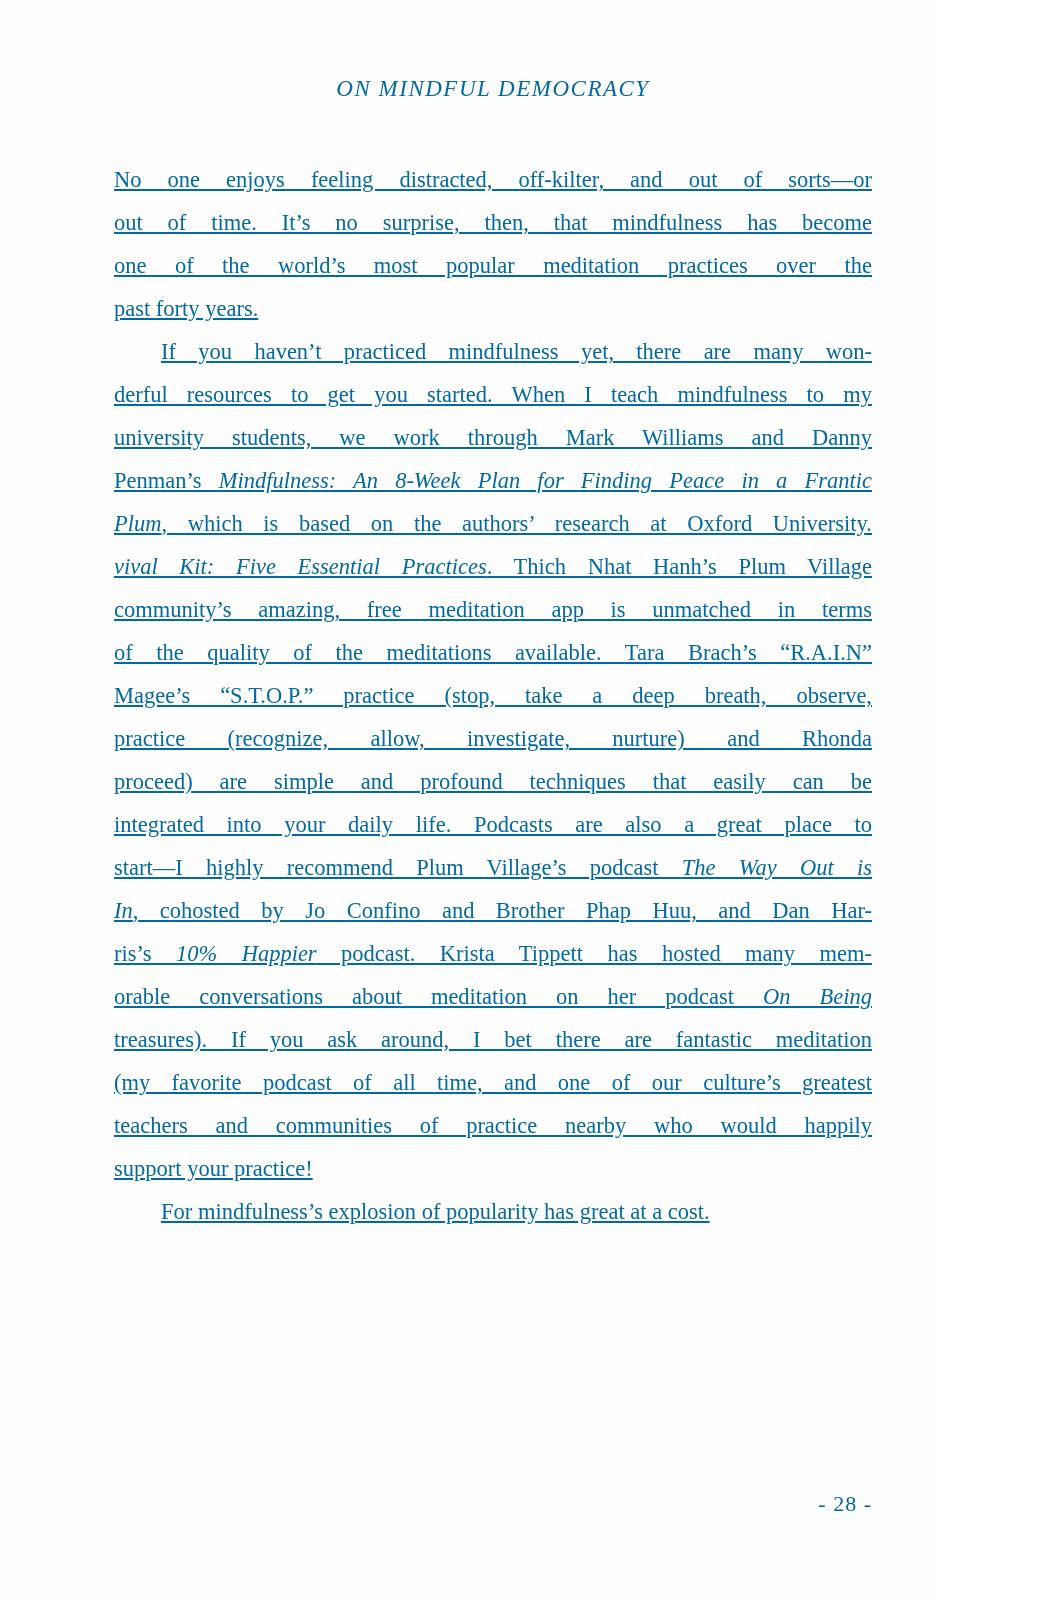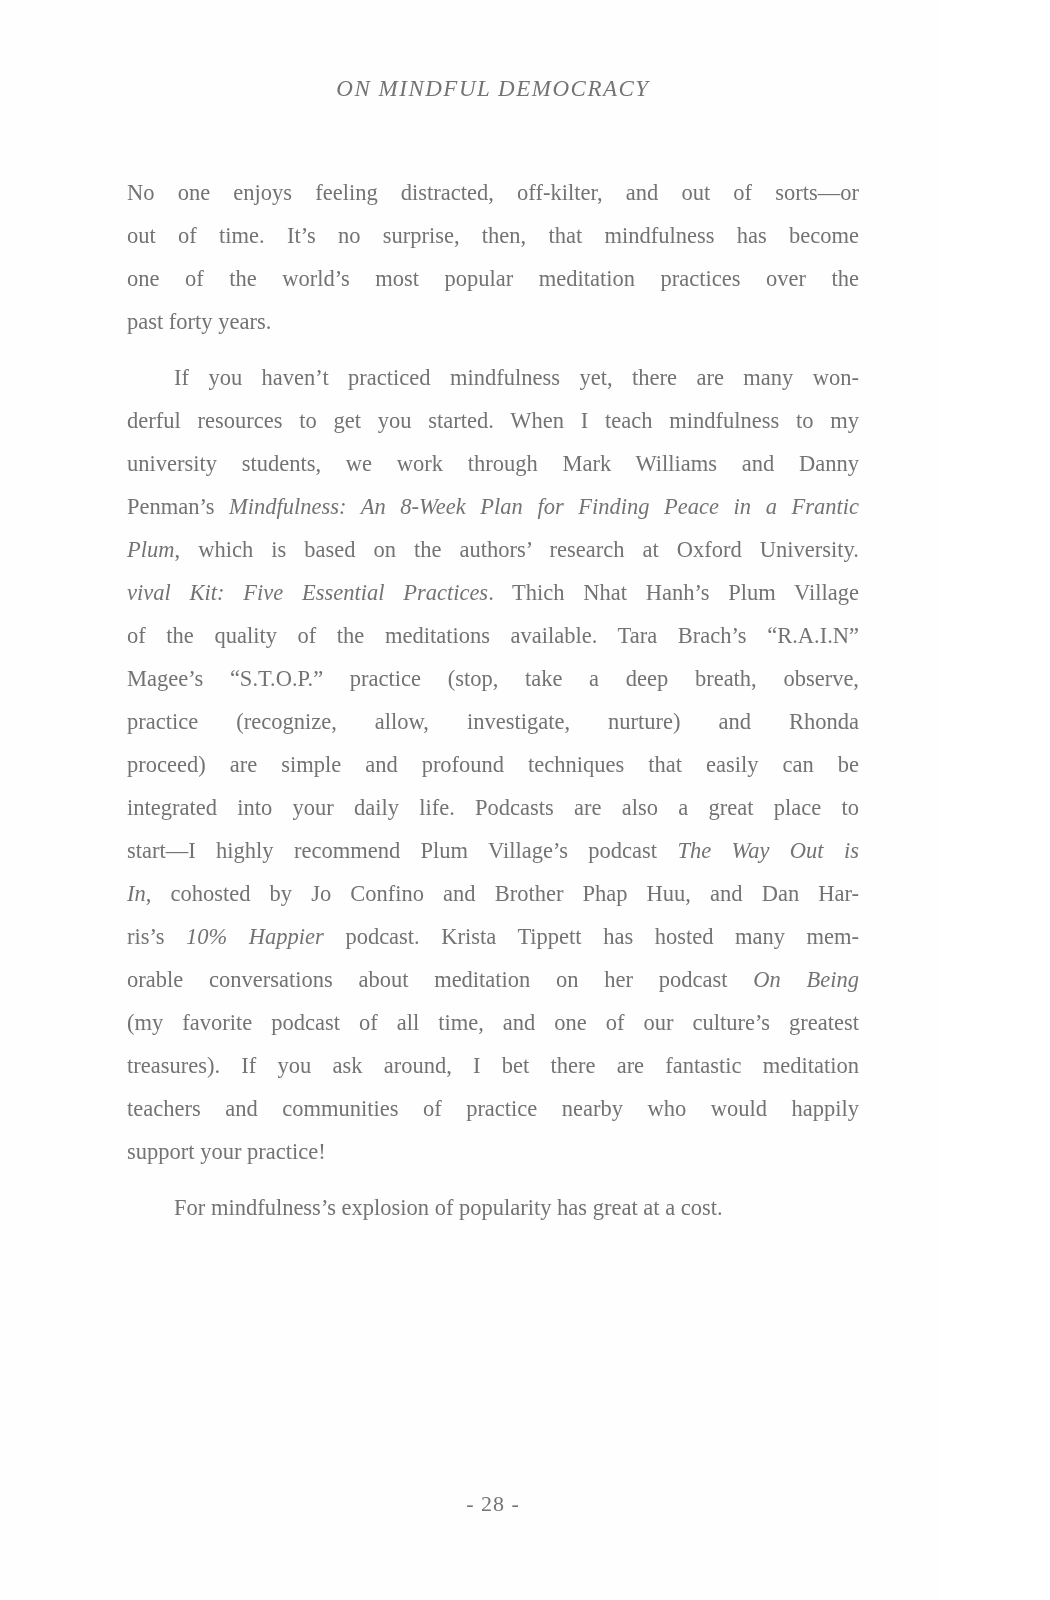--- a/index.html
+++ b/index.html
@@ -2,21 +2,21 @@
 <html><head>
 <meta charset="utf-8">
 <style>
   html, body { margin: 0; padding: 0; }
   body { background: #ffffff; }
   .page {
     position: relative;
     width: 938px;
     height: 1600px;
     background: #fefefe;
-    color: #737373;
+    color: #0369a1;
     font-family: "Liberation Serif", "DejaVu Serif", serif;
     overflow: hidden;
   }
   .running-header {
     position: absolute;
     top: 76px;
     left: 114px;
     width: 758px;
     text-align: center;
     font-style: italic;
@@ -25,35 +25,35 @@
     white-space: nowrap;
   }
   .body-text {
     position: absolute;
     top: 158px;
     left: 114px;
     width: 758px;
     font-size: 22.5px;
     line-height: 43px;
   }
-  .para { margin: 13px; }
+  .para { margin: 0; text-decoration: underline; }
   .line {
     text-align: justify;
     text-align-last: justify;
     text-justify: inter-word;
   }
   .line.last { text-align-last: left; }
   .line.indent { text-indent: 47px; }
   .it { font-style: italic; }
   .page-number {
     position: absolute;
     top: 1491px;
     left: 114px;
     width: 758px;
-    text-align: center;
+    text-align: right;
     font-size: 22px;
     letter-spacing: 1px;
   }
 </style>
 </head>
 <body>
 
 <div class="page">
   <div class="running-header">ON MINDFUL DEMOCRACY</div>
 
@@ -64,31 +64,32 @@
         <div class="line"><span>one of the world’s most popular meditation practices over the</span></div>
         <div class="line last"><span>past forty years.</span></div>
       </div>
       <div class="para">
         <div class="line indent"><span>If you haven’t practiced mindfulness yet, there are many won-</span></div>
         <div class="line"><span>derful resources to get you started. When I teach mindfulness to my</span></div>
         <div class="line"><span>university students, we work through Mark Williams and Danny</span></div>
         <div class="line"><span>Penman’s </span><span class="it">Mindfulness: An 8-Week Plan for Finding Peace in a Frantic</span></div>
         <div class="line"><span class="it">Plum</span><span>, which is based on the authors’ research at Oxford University.</span></div>
         <div class="line"><span class="it">vival Kit: Five Essential Practices</span><span>. Thich Nhat Hanh’s Plum Village</span></div>
+        <div class="line"><span>community’s amazing, free meditation app is unmatched in terms</span></div>
         <div class="line"><span>of the quality of the meditations available. Tara Brach’s “R.A.I.N”</span></div>
         <div class="line"><span>Magee’s “S.T.O.P.” practice (stop, take a deep breath, observe,</span></div>
         <div class="line"><span>practice (recognize, allow, investigate, nurture) and Rhonda</span></div>
         <div class="line"><span>proceed) are simple and profound techniques that easily can be</span></div>
         <div class="line"><span>integrated into your daily life. Podcasts are also a great place to</span></div>
         <div class="line"><span>start—I highly recommend Plum Village’s podcast </span><span class="it">The Way Out is</span></div>
         <div class="line"><span class="it">In</span><span>, cohosted by Jo Confino and Brother Phap Huu, and Dan Har-</span></div>
         <div class="line"><span>ris’s </span><span class="it">10% Happier</span><span> podcast. Krista Tippett has hosted many mem-</span></div>
         <div class="line"><span>orable conversations about meditation on her podcast </span><span class="it">On Being</span></div>
+        <div class="line"><span>treasures). If you ask around, I bet there are fantastic meditation</span></div>
         <div class="line"><span>(my favorite podcast of all time, and one of our culture’s greatest</span></div>
-        <div class="line"><span>treasures). If you ask around, I bet there are fantastic meditation</span></div>
         <div class="line"><span>teachers and communities of practice nearby who would happily</span></div>
         <div class="line last"><span>support your practice!</span></div>
       </div>
       <div class="para">
         <div class="line last indent"><span>For mindfulness’s explosion of popularity has great at a cost.</span></div>
       </div>
     </main>
 
   <div class="page-number">- 28 -</div>
 </div>

